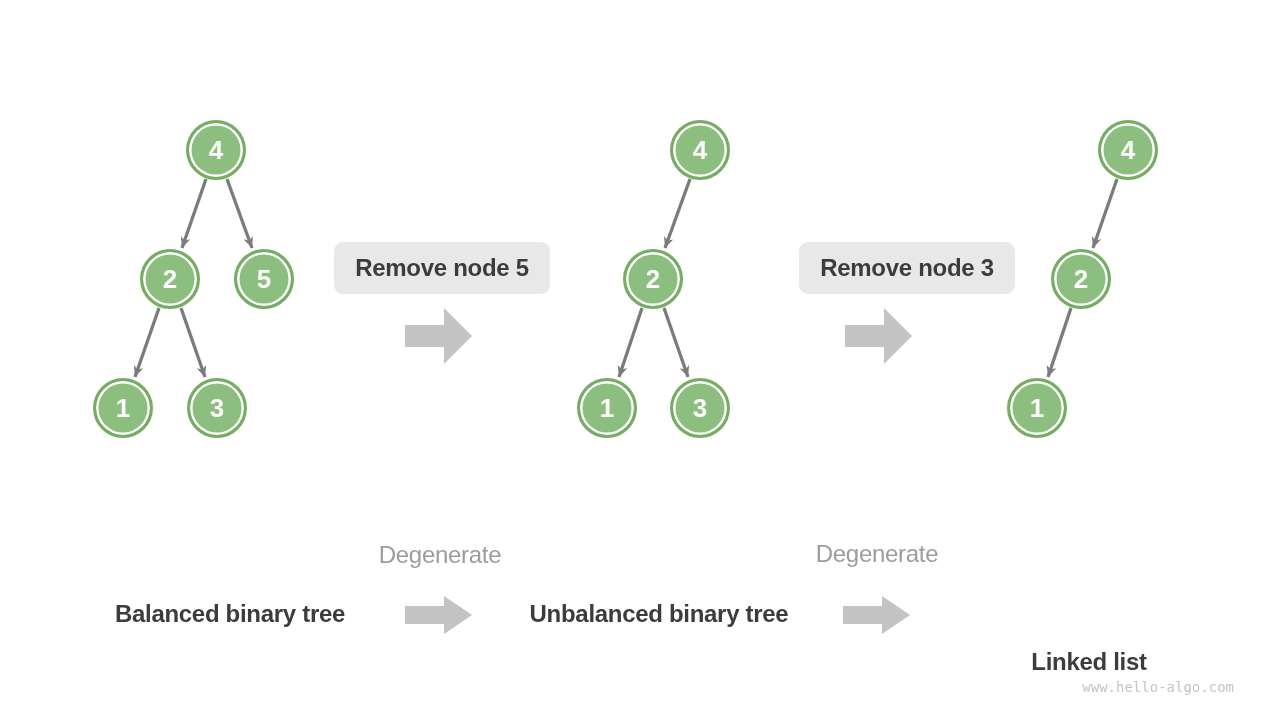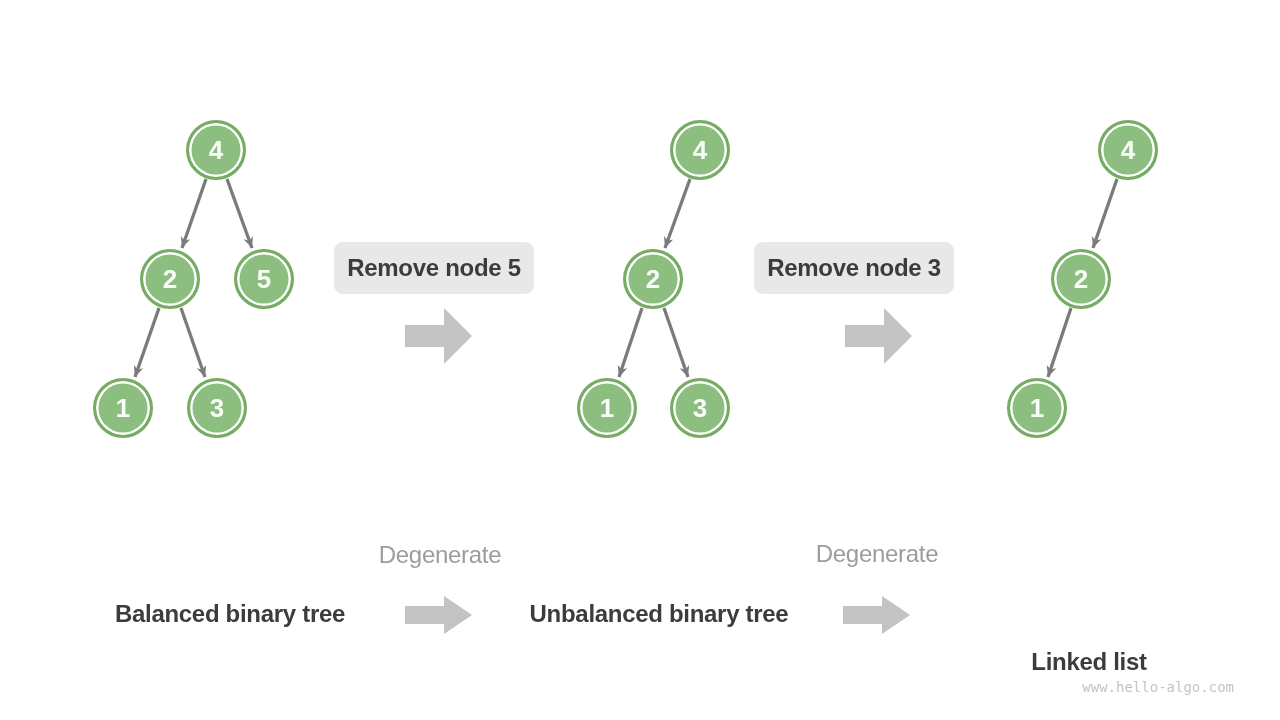--- a/index.html
+++ b/index.html
@@ -9,21 +9,21 @@
   }
   svg.edges{position:absolute;left:0;top:0;pointer-events:none;}
   .node{
     position:absolute;width:60px;height:60px;border-radius:50%;
     background:#8CBE80;border:3px solid #76AC63;
     box-shadow:inset 0 0 0 2.5px #ffffff;
     box-sizing:border-box;display:flex;align-items:center;justify-content:center;
     color:#fbfdfa;font-size:26px;font-weight:700;
   }
   .badge{
-    position:absolute;width:200px;height:52px;border-radius:9px;background:#e8e8e8;
+    position:absolute;width:216px;height:52px;border-radius:9px;background:#e8e8e8;
     display:flex;align-items:center;justify-content:center;
     color:#3c3c3c;font-size:24px;font-weight:700;letter-spacing:-0.3px;
   }
   .block-arrow{position:absolute;}
   .flow-label{
     position:absolute;transform:translateX(-50%);white-space:nowrap;
     color:#3c3c3c;font-size:24px;font-weight:700;letter-spacing:-0.3px;
   }
   .degenerate-label{
     position:absolute;transform:translateX(-50%);white-space:nowrap;
@@ -94,21 +94,21 @@
   <div class="node" style="left:1051px;top:249px;">
       <span>2</span>
     </div>
   <div class="node" style="left:1007px;top:378px;">
       <span>1</span>
     </div>
 
   <div class="badge" style="left:334px;top:242px;">
     <span>Remove node 5</span>
   </div>
-  <div class="badge" style="left:754px;top:242px;">
+  <div class="badge" style="left:799px;top:242px;">
     <span>Remove node 3</span>
   </div>
 
   <svg class="block-arrow" style="left:405px;top:308px;" width="67" height="56">
     <polygon points="0,17 39,17 39,0 67,28 39,56 39,39 0,39" fill="#c3c3c3"></polygon>
   </svg>
   <svg class="block-arrow" style="left:845px;top:308px;" width="67" height="56">
     <polygon points="0,17 39,17 39,0 67,28 39,56 39,39 0,39" fill="#c3c3c3"></polygon>
   </svg>
 

